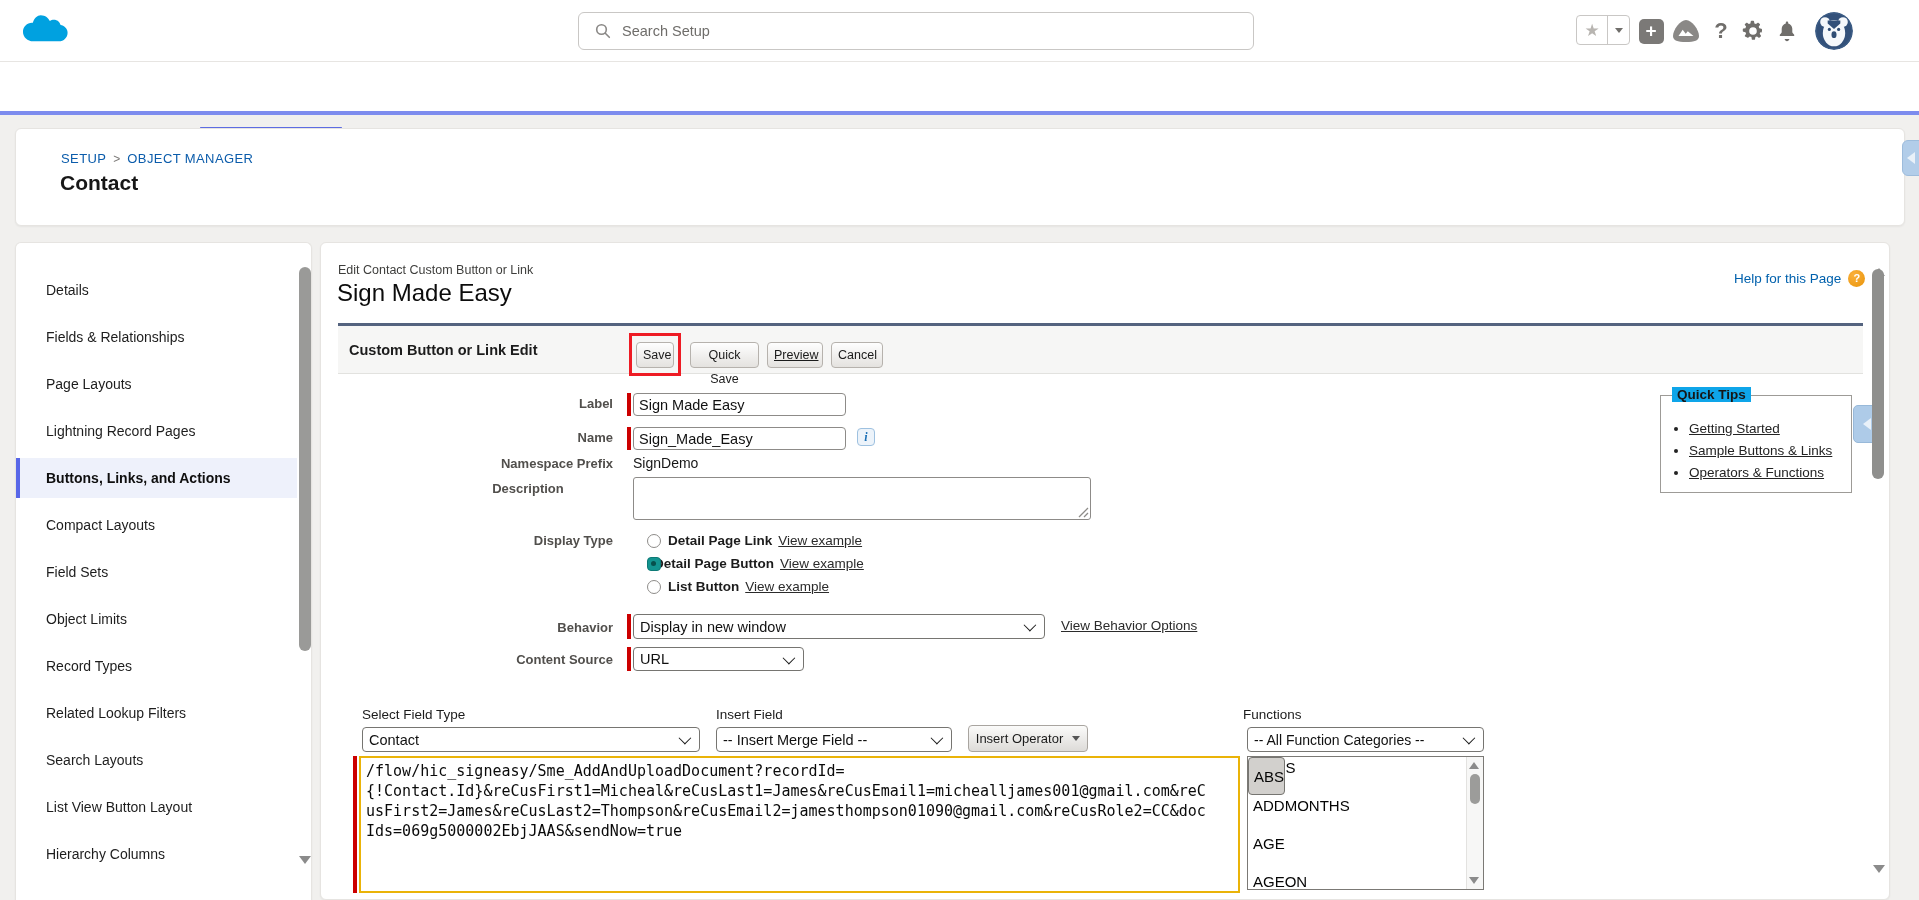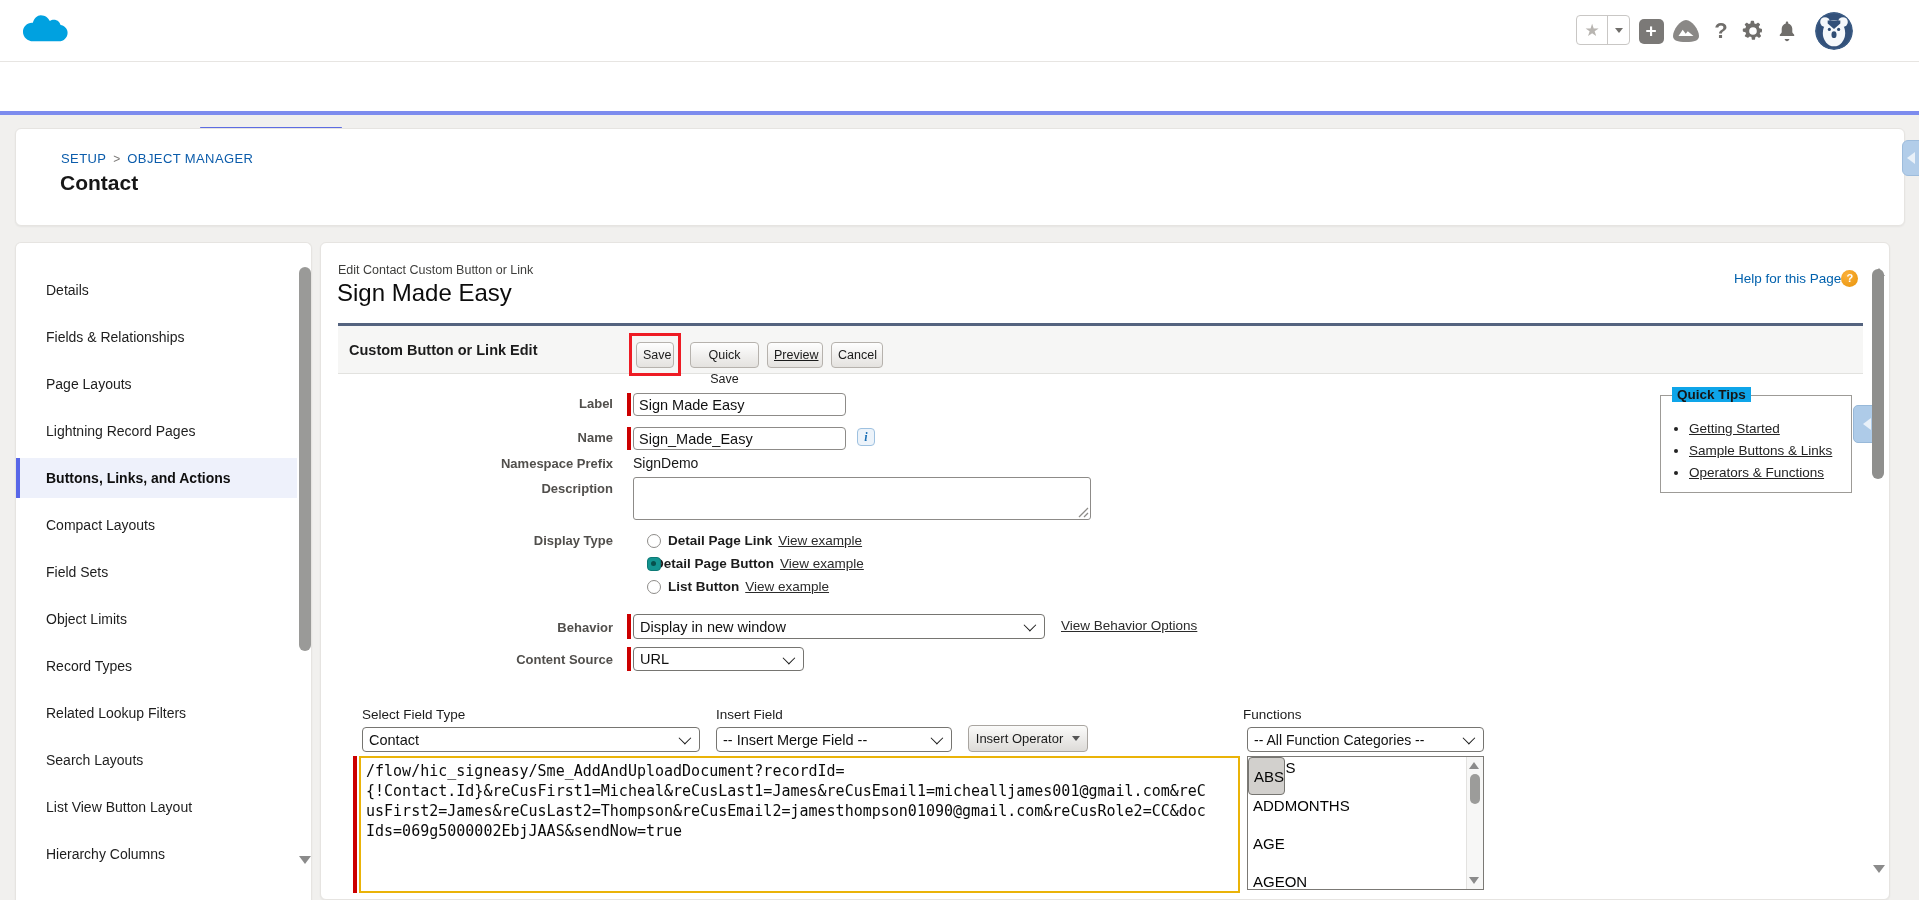--- a/index.html
+++ b/index.html
@@ -53,21 +53,21 @@
   .sscroll-up{position:absolute;left:283px;top:8px;}
   .sscroll-dn{position:absolute;left:283px;top:621px;}
   .tri-up{width:0;height:0;border-left:6px solid transparent;border-right:6px solid transparent;border-bottom:8px solid #8b8b8b;}
   .tri-dn{width:0;height:0;border-left:6px solid transparent;border-right:6px solid transparent;border-top:8px solid #8b8b8b;}
   .sthumb{position:absolute;left:283px;top:24px;width:12px;height:384px;background:#9a9a98;border-radius:6px;}
 
   
   .maincard{left:320px;top:242px;width:1570px;height:658px;border-radius:6px;overflow:hidden;}
   .eyebrow{position:absolute;left:17px;top:20px;font-size:12.5px;color:#3e3e3c;}
   .bigtitle{position:absolute;left:16px;top:36px;font-size:24px;color:#0c0c0c;}
-  .helpwrap{position:absolute;left:1413px;top:27px;display:flex;align-items:center;}
+  .helpwrap{position:absolute;left:1413px;top:27px;display:flex;align-items:center;gap:7px;}
   .helplink{font-size:13.5px;color:#0161ad;cursor:pointer;}
   .helpq{width:17px;height:17px;border-radius:50%;background:radial-gradient(circle at 35% 30%,#fbb03b,#e8940a);color:#fff;font-size:11px;font-weight:700;text-align:center;line-height:17px;}
   .mscroll-up{position:absolute;left:1552px;top:8px;}
   .mthumb{position:absolute;left:1551px;top:26px;width:12px;height:210px;background:#8f8f8d;border-radius:6px;}
   .mscroll-dn{position:absolute;left:1552px;top:630px;}
 
   
   .pbheader{position:absolute;left:17px;top:80px;width:1525px;height:51px;background:#f6f6f5;border-top:3px solid #54637f;border-bottom:1px solid #e2e2df;box-sizing:border-box;}
   .pbtitle{position:absolute;left:11px;top:16px;font-size:14.5px;font-weight:700;color:#1c1c1c;}
   .btn{position:absolute;top:16px;height:26px;background:linear-gradient(#fefefe,#e4e2df);border:1px solid #b6b2ad;border-radius:4px;font-size:12.5px;color:#1b1b1b;box-sizing:border-box;text-align:center;line-height:24px;padding:0 6px;cursor:pointer;font-family:"Liberation Sans",sans-serif;}
@@ -116,20 +116,27 @@
 </style>
 </head>
 <body>
 
 <div id="screen">
 
   <div class="ghead">
     <svg class="logo" viewBox="0 0 48 32">
       <path d="M19.5 3.5c5 0 8 3 9.5 6 1-.9 2.6-1.4 4.2-1.4 3.4 0 6.3 2.3 7 5.5 3.5.5 7.3 3.7 7.3 7.9 0 5-4 9-9 9H11.6C5.8 30.5 1 26.1 1 20.5c0-5.2 4.2-9.4 9.4-9.4h.9C12.9 6.6 15.9 3.5 19.5 3.5z" fill="#00a1e0" transform="scale(.96)"></path>
     </svg>
+    <div class="gsearch">
+      <svg width="16" height="16" viewBox="0 0 16 16">
+          <circle cx="6.5" cy="6.5" r="4.8" fill="none" stroke="#8a8886" stroke-width="1.6"></circle>
+          <line x1="10.3" y1="10.3" x2="14.3" y2="14.3" stroke="#8a8886" stroke-width="1.6" stroke-linecap="round"></line>
+        </svg>
+      <span class="ph">Search Setup</span>
+    </div>
     <div class="hicon starcombo">
       <span class="star">★</span>
       <span class="caretbox">
           <span class="tri-down"></span>
         </span>
     </div>
     <div class="hicon plusbox">
         <div class="sq">+</div>
       </div>
     <div class="hicon trail">
@@ -240,21 +247,21 @@
     <div class="tinput" style="top:150px;">Sign Made Easy</div>
 
     <div class="flabel" style="top:187px;">Name</div>
     <div class="reqbar" style="top:184px;height:23px;"></div>
     <div class="tinput" style="top:184px;">Sign_Made_Easy</div>
     <div class="infoicon" style="top:185px;">i</div>
 
     <div class="flabel" style="top:213px;">Namespace Prefix</div>
     <div class="statictext" style="top:212px;">SignDemo</div>
 
-    <div class="flabel" style="top:238px;">Description</div>
+    <div class="flabel" style="top:238px;text-align:center;">Description</div>
     <div class="descbox">
       <svg class="grip" viewBox="0 0 11 11">
           <path d="M10 1 L1 10 M10 6 L6 10" stroke="#8d8b88" stroke-width="1.3" fill="none"></path>
         </svg>
     </div>
 
     <div class="flabel" style="top:290px;">Display Type</div>
     <div>
         <div class="radiorow" style="top: 289px;">
           <span class="radio"></span>

